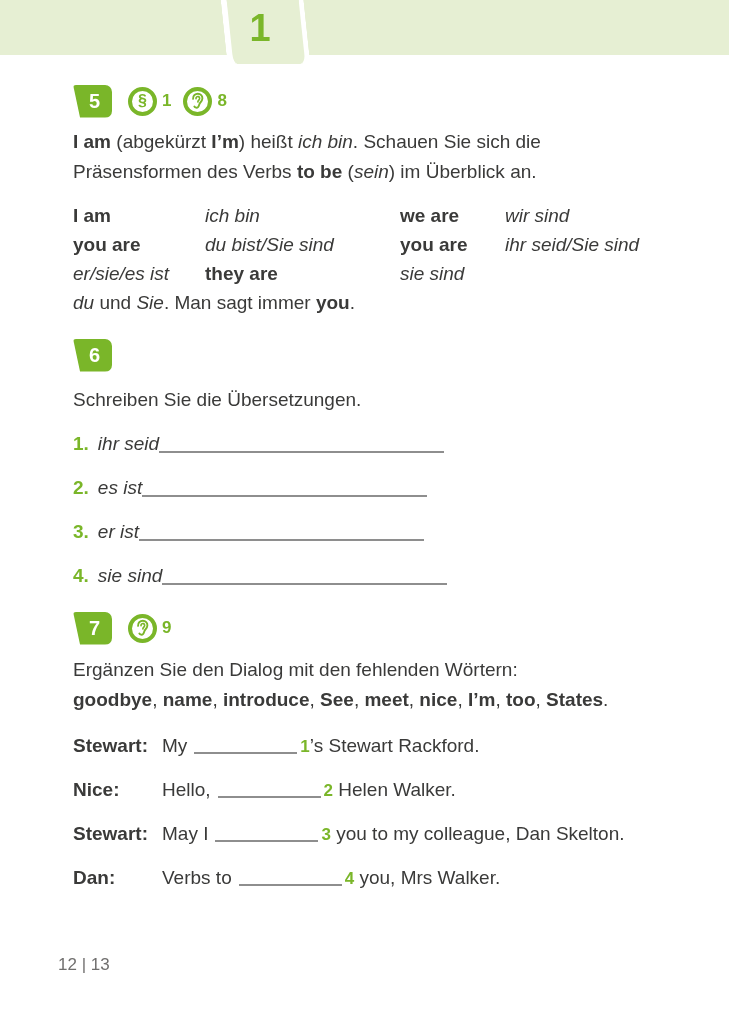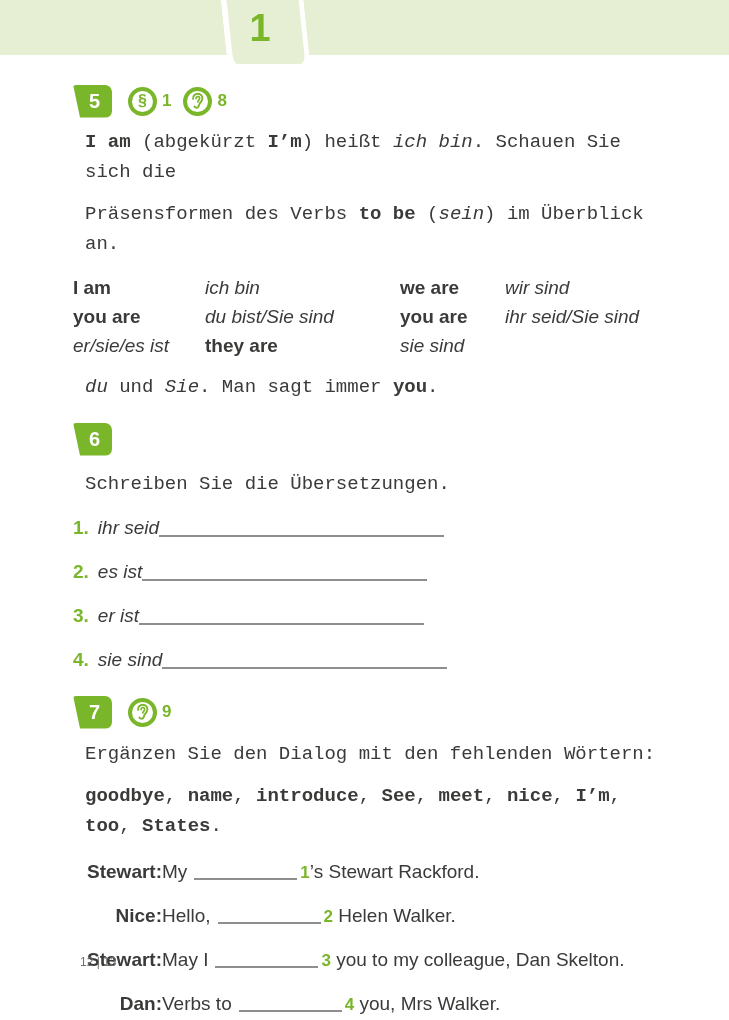--- a/index.html
+++ b/index.html
@@ -36,21 +36,21 @@
     clip-path:polygon(0 0,100% 0,100% 100%,18% 100%);
     padding-left:4px;box-sizing:border-box;margin-right:16px;flex:0 0 auto;
   }
   .cicon{
     width:21px;height:21px;border:4px solid #7ab629;border-radius:50%;
     display:flex;align-items:center;justify-content:center;flex:0 0 auto;
   }
   .cicon .sym{font-size:16px;font-weight:bold;color:#7ab629;line-height:1;}
   .refnum{color:#7ab629;font-weight:bold;font-size:17px;margin:0 12px 0 5px;}
 
-  .para{line-height:30px;margin:12px;font-family:Liberation Mono, monospace;}
+  .para{line-height:30px;margin:0;}
   .intro{margin-top:9px;}
   .note{margin-top:13px;}
 
   
   .vtable{
     margin-top:14px;display:grid;
     grid-template-columns:132px 195px 105px auto;
     line-height:29px;
   }
   .vtable .en{font-weight:bold;}
@@ -60,25 +60,25 @@
   .instr{margin-top:13px;line-height:30px;}
   .items{margin-top:20px;}
   .item{display:flex;justify-content:flex-start;align-items:flex-end;margin-bottom:24px;height:20px;}
   .item .inum{color:#7ab629;font-weight:bold;margin-right:9px;}
   .item .prompt{font-style:italic;}
   .ansline{width:285px;border-bottom:2px solid #8e8e8e;height:1px;margin-bottom:2px;}
 
   
   .dialog{margin-top:20px;}
   .dline{display:flex;margin-bottom:20px;height:24px;align-items:baseline;}
-  .spk{width:89px;font-weight:bold;flex:0 0 auto;text-align:right;}
+  .spk{width:89px;font-weight:bold;flex:0 0 auto;}
   .blank{display:inline-block;width:103px;height:1px;border-bottom:2px solid #8e8e8e;margin:0 3px 0 7px;transform:translateY(2px);}
   .gnum{color:#7ab629;font-weight:bold;font-size:17px;}
 
-  .footer{position:absolute;left:80px;top:955px;color:#706f6e;font-size:12px;text-align:right;}
+  .footer{position:absolute;left:58px;top:955px;color:#706f6e;font-size:17px;text-align:right;}
 </style>
 </head>
 <body>
 
 <div class="hdr">
   <div class="hdr-bar"></div>
   <div class="hdr-tab"></div>
   <div class="hdr-num">1</div>
 </div>
 

